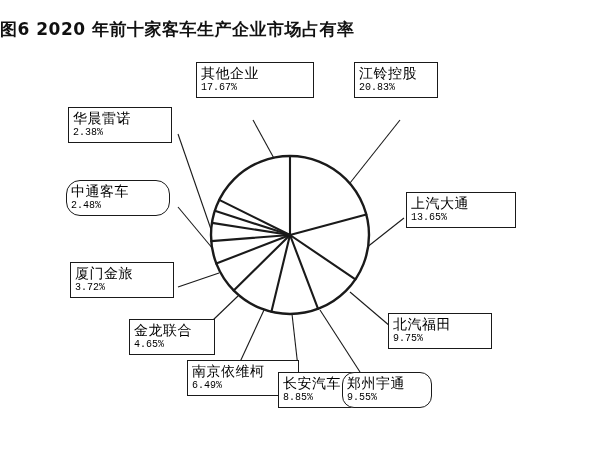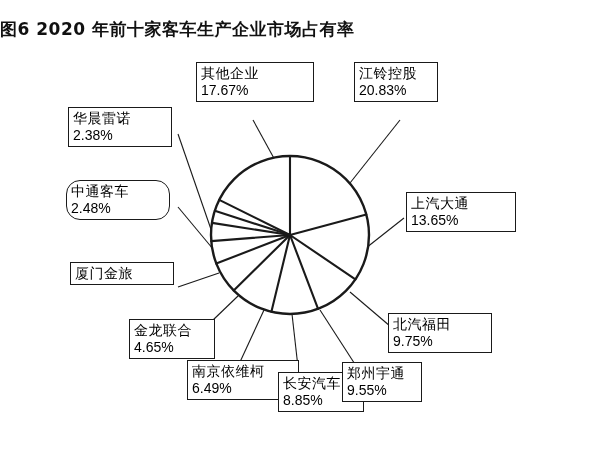--- a/index.html
+++ b/index.html
@@ -48,22 +48,22 @@
   }
   .callout-name {
     display: block;
     font-family: "DejaVu Sans", "Liberation Sans", sans-serif;
     font-size: 14px;
     white-space: nowrap;
     letter-spacing: 0.5px;
   }
   .callout-value {
     display: block;
-    font-family: Liberation Sans, sans-serif;
-    font-size: 14px;
+    font-family: Liberation Mono, monospace;
+    font-size: 10px;
     white-space: nowrap;
     margin-top: 1px;
     letter-spacing: 0px;
   }
 </style>
 </head>
 <body>
 
 <div id="figure">
 
@@ -144,20 +144,21 @@
     <span class="callout-value">2.48%</span>
   </div>
 
   <div class="callout-box" style="left:406px; top:192px; width:110px;">
     <span class="callout-name">上汽大通</span>
     <span class="callout-value">13.65%</span>
   </div>
 
   <div class="callout-box" style="left:70px; top:262px; width:104px;">
     <span class="callout-name">厦门金旅</span>
+    <span class="callout-value">3.72%</span>
   </div>
 
   <div class="callout-box" style="left:101px; top:319px; width:86px;margin-left:28px;">
     <span class="callout-name">金龙联合</span>
     <span class="callout-value">4.65%</span>
   </div>
 
   <div class="callout-box" style="left:388px; top:313px; width:104px;">
     <span class="callout-name">北汽福田</span>
     <span class="callout-value">9.75%</span>
@@ -166,18 +167,18 @@
   <div class="callout-box" style="left:187px; top:360px; width:112px;">
     <span class="callout-name">南京依维柯</span>
     <span class="callout-value">6.49%</span>
   </div>
 
   <div class="callout-box" style="left:278px; top:372px; width:86px;">
     <span class="callout-name">长安汽车</span>
     <span class="callout-value">8.85%</span>
   </div>
 
-  <div class="callout-box" style="left:342px; top:362px; width:80px;">
+  <div class="callout-box" style="left:342px; top:372px; width:90px;border-radius:12px;">
     <span class="callout-name">郑州宇通</span>
     <span class="callout-value">9.55%</span>
   </div>
 
 </div>
 
 </body></html>

